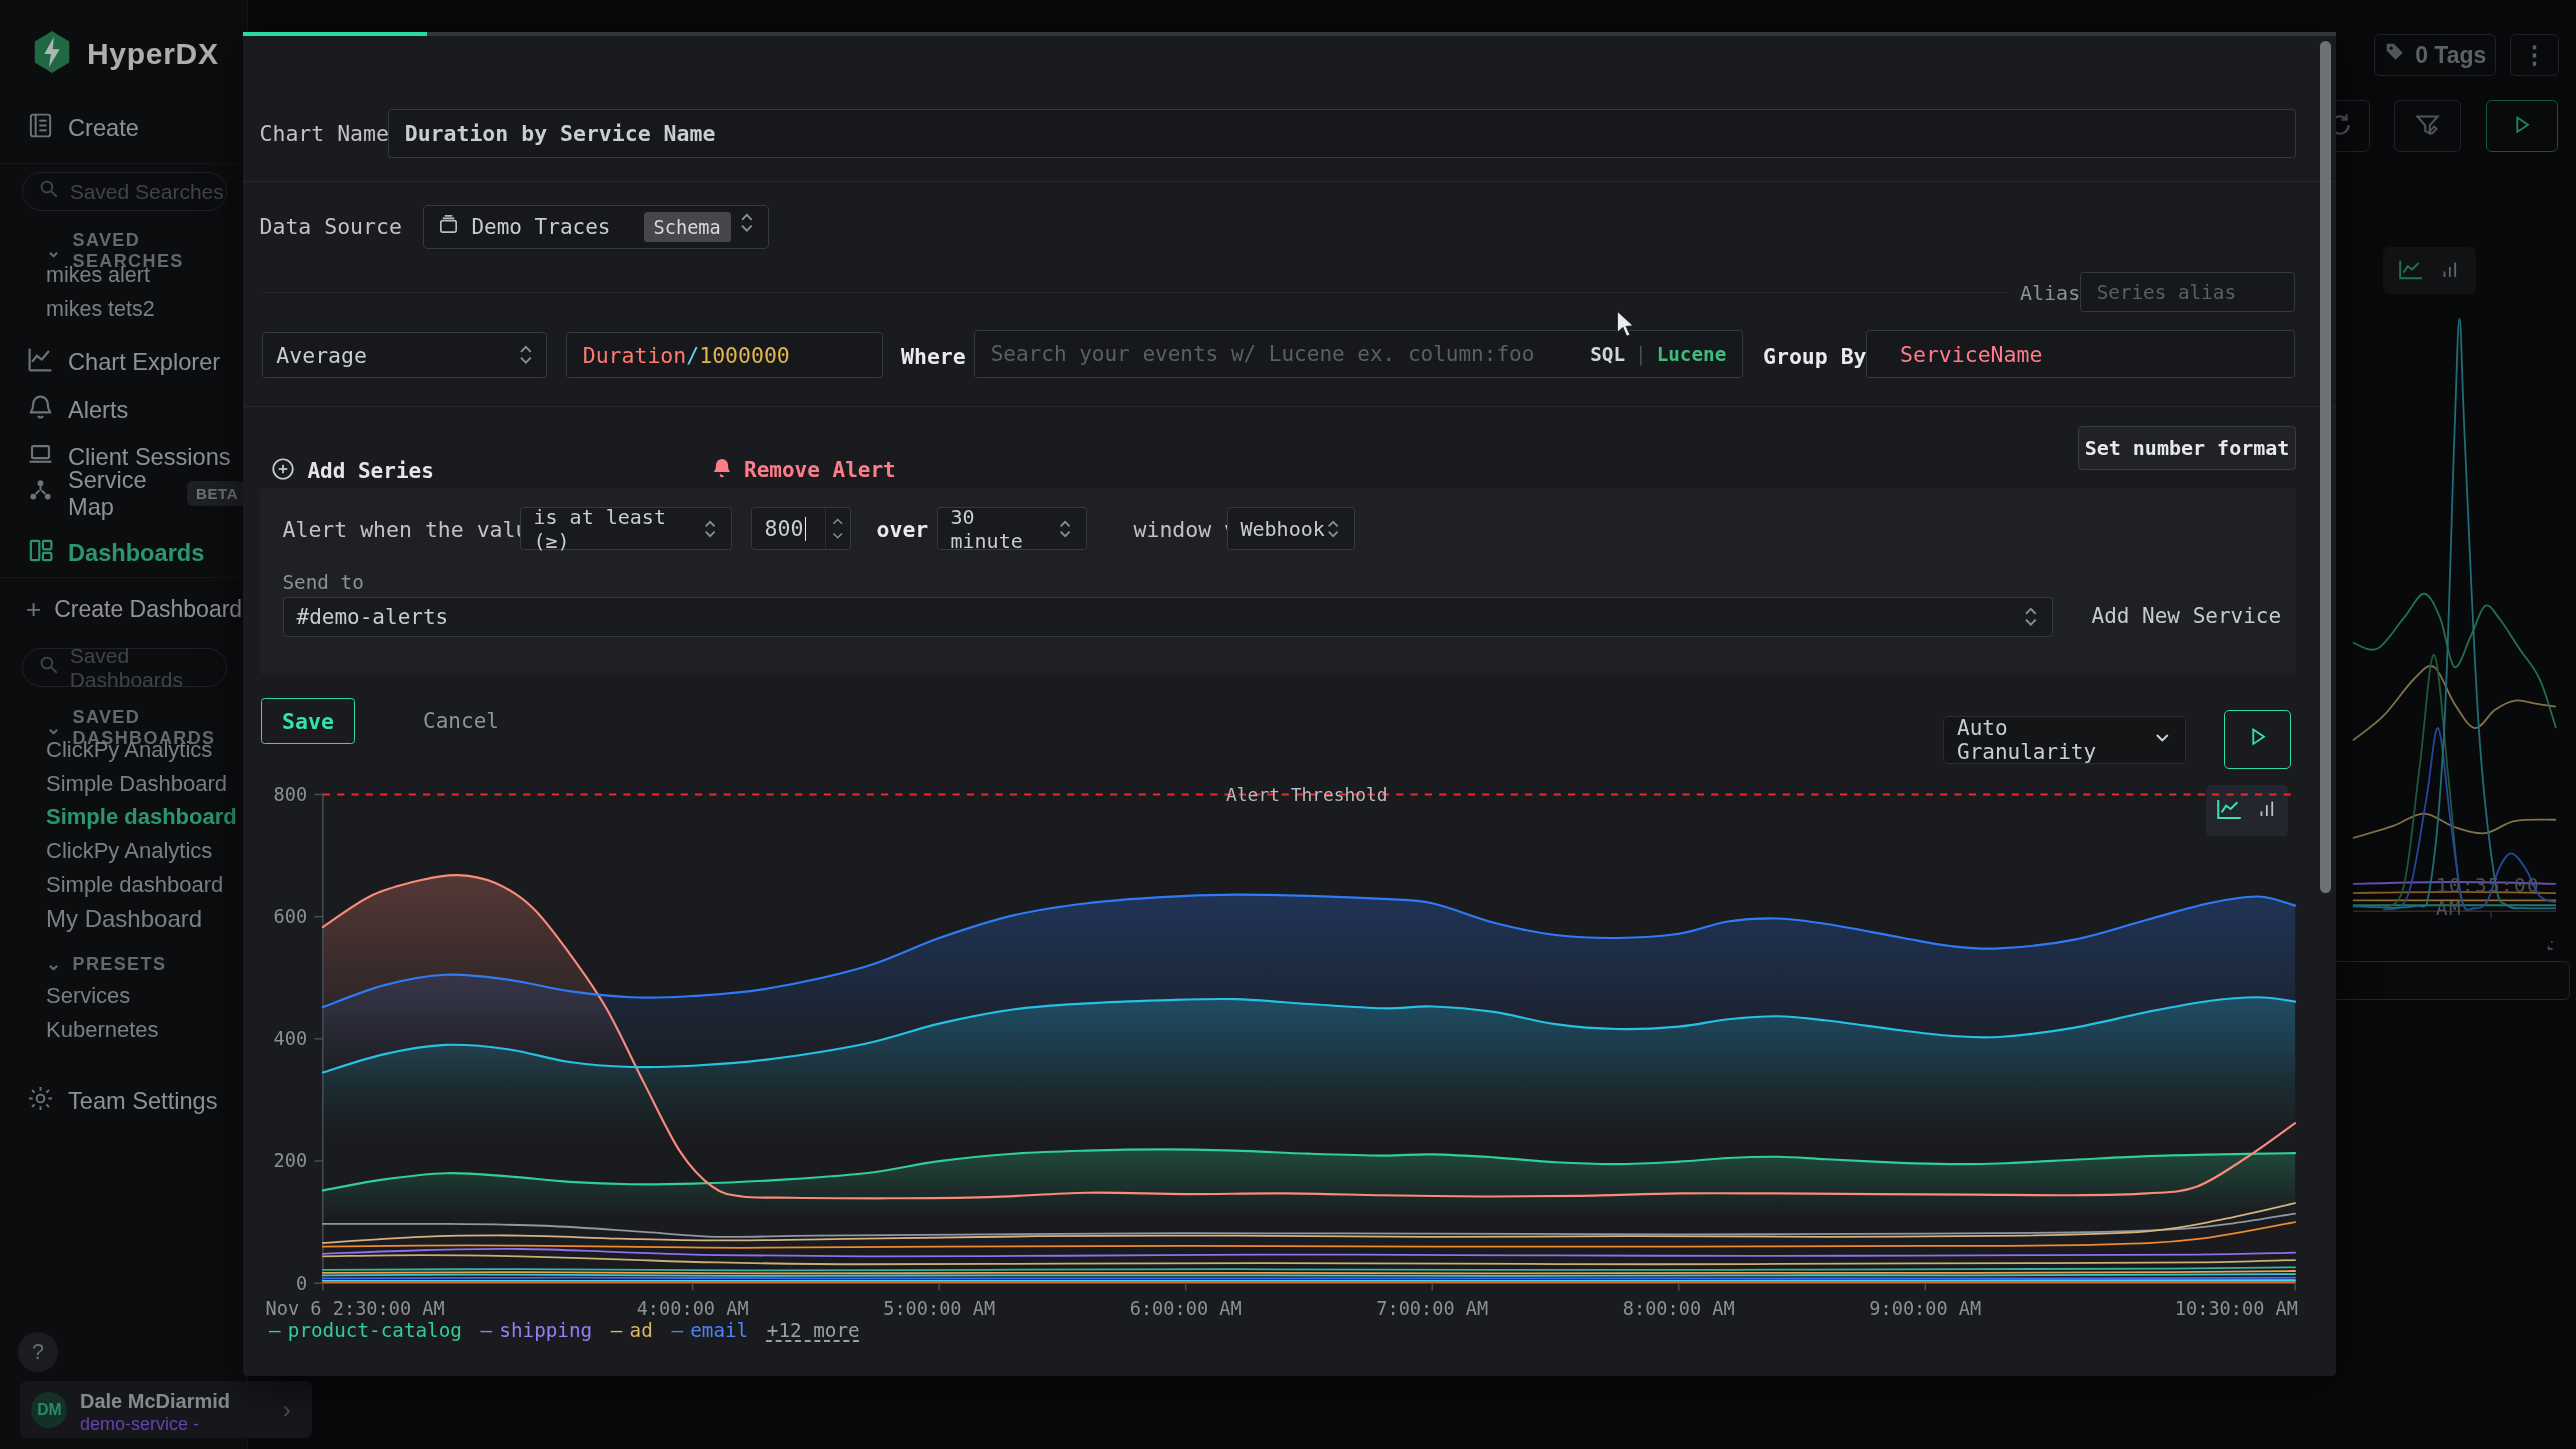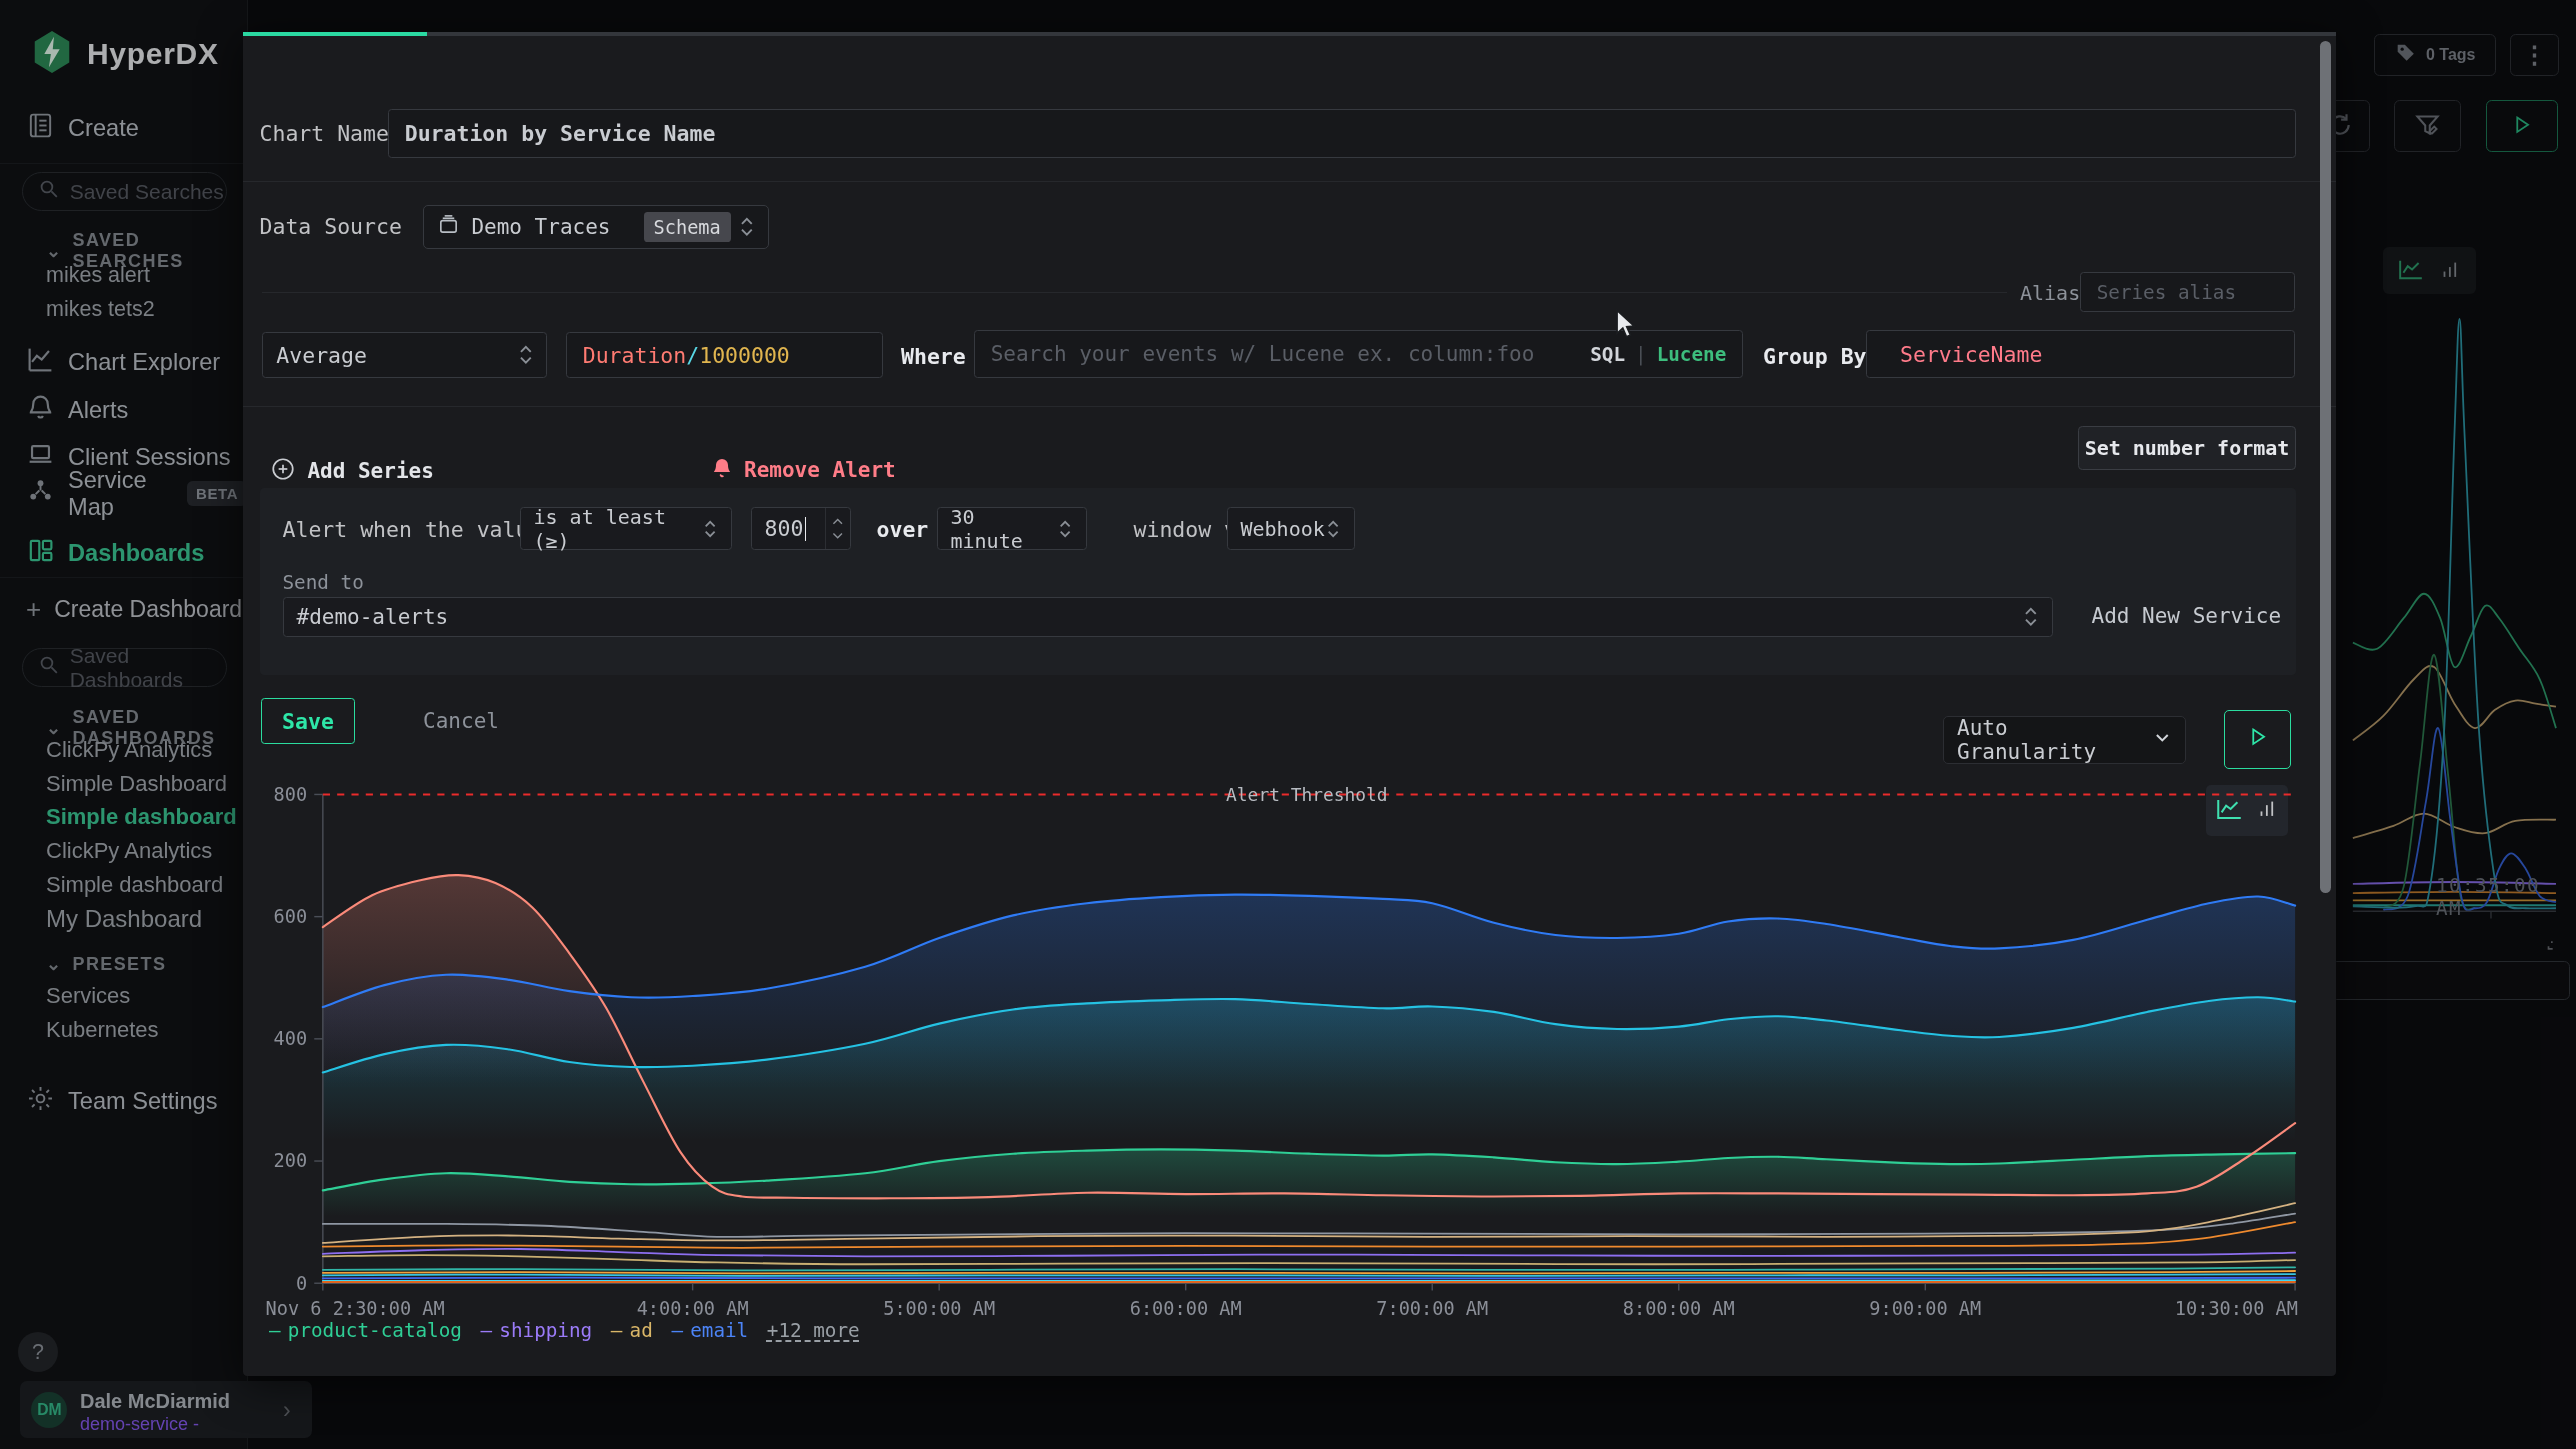--- a/index.html
+++ b/index.html
@@ -178,21 +178,21 @@
     </div>
 
     <div class="abs" style="left:273px;top:37px;cursor:pointer;">
       <svg width="31.5" height="31.5" viewBox="0 0 24 24" fill="none" stroke="#7d828a" stroke-width="1.8">
           <rect x="3" y="4" width="18" height="16" rx="2"></rect>
           <line x1="10" y1="4" x2="10" y2="20"></line>
         </svg>
     </div>
     <div id="topbar-title" class="mono">Simple dashboard</div>
 
-    <div class="top-btn" style="left:2374px;top:34px;width:122px;height:42px;font-size:16px;font-weight:bold;">
+    <div class="top-btn" style="left:2374px;top:34px;width:122px;height:42px;font-size:23px;font-weight:bold;">
       <span><svg width="21.5" height="21.5" viewBox="0 0 24 24" fill="#71767e">
             <path d="M3 3h8l10 10-8 8L3 11z"></path>
             <circle cx="8" cy="8" r="1.8" fill="#0d0e11"></circle>
           </svg></span>
       <span>0 Tags</span>
     </div>
     <div class="top-btn" style="left:2510px;top:34px;width:49px;height:42px;font-size:24px;font-weight:bold;">⋮</div>
 
     <div class="top-btn" style="left:2310px;top:100px;width:60px;height:52px;">
       <span><svg width="26" height="26" viewBox="0 0 24 24" fill="none" stroke="#6f747c" stroke-width="2">
@@ -263,21 +263,21 @@
     <div class="lbl" style="left:16.5px;top:182px;">Data Source</div>
     <div class="sel" style="left:180px;top:173px;width:346px;height:44px;border-radius:5px;">
       <span style="display:flex;align-items:center;gap:11.4px;">
         <span><svg width="23" height="23" viewBox="0 0 24 24" fill="none" stroke="#b9bec5" stroke-width="1.7">
               <rect x="4" y="8" width="16" height="12" rx="2"></rect>
               <line x1="6" y1="5.5" x2="18" y2="5.5"></line>
               <line x1="8" y1="3" x2="16" y2="3"></line>
             </svg></span>
         <span style="font-size:21px;">Demo Traces</span>
       </span>
-      <span style="display:flex;align-items:center;gap:8.6px;">
+      <span style="display:flex;align-items:flex-start;gap:8.6px;">
         <span style="background:#46474d;color:#d8dade;font-size:18.6px;padding:4.3px 10px;border-radius:3.6px;">Schema</span>
         <span class="chev2">
             <svg width="15.7" height="21.5" viewBox="0 0 16 22" fill="none" stroke="#8a8f96" stroke-width="2">
               <path d="M3 8l5-5 5 5"></path>
               <path d="M3 14l5 5 5-5"></path>
             </svg>
           </span>
       </span>
     </div>
 

